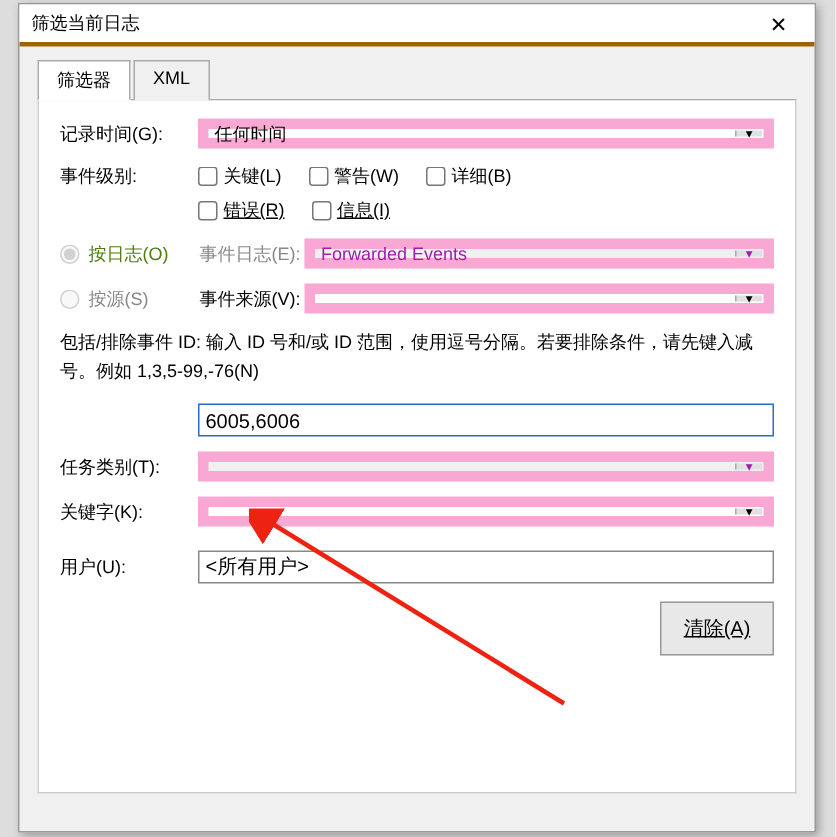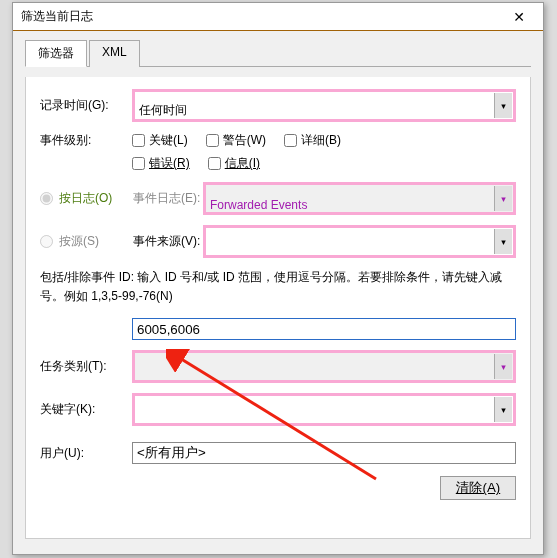--- a/index.html
+++ b/index.html
@@ -22,34 +22,33 @@
   border: 1px solid #999;
   box-shadow: 2px 2px 6px rgba(0,0,0,0.3);
 }
 .titlebar {
   display: flex;
   justify-content: space-between;
   align-items: center;
   height: 28px;
   padding: 0 4px 0 8px;
   background: #fff;
-  border-bottom: 1px solid #a16207;
+  border-bottom: 3px solid #a16207;
 }
 .titlebar .title { font-size: 12px; }
 .close-btn {
   width: 40px; height: 26px;
   display: flex; align-items: center; justify-content: center;
   font-size: 14px;
   cursor: pointer;
 }
 .content { padding: 8px 12px 0 12px; }
 .tabrow {
   display: flex;
   border-bottom: 1px solid #aaa;
-  margin-bottom: 10px;
 }
 .tab {
   padding: 4px 12px;
   border: 1px solid #aaa;
   border-bottom: none;
   background: #f0f0f0;
   position: relative;
   top: 1px;
   margin-right: 2px;
   cursor: pointer;
@@ -60,25 +59,25 @@
   padding: 12px 14px;
   border: 1px solid #ccc;
   border-top: none;
   position: relative;
   height: 462px;
 }
 .row { display: flex; align-items: center; margin-bottom: 10px; }
 .row .label-wide { width: 92px; flex-shrink: 0; }
 .combo {
   flex: 1;
-  height: 33px;
-  border: 3px solid #f9a8d4;
-  background: #fff;
-  display: flex;
-  align-items: flex-end;
+  height: 20px;
+  border: 7px solid #f9a8d4;
+  background: #fff;
+  display: flex;
+  align-items: center;
   padding: 0 4px;
   position: relative;
 }
 .combo.disabled { background: #f0f0f0; color: #a21caf; }
 .combo .arrow {
   position: absolute;
   right: 1px; top: 1px; bottom: 1px;
   width: 18px;
   background: #e0e0e0;
   border-left: 1px solid #aaa;
@@ -98,21 +97,21 @@
   height: 22px;
   border: 1px solid #2a6bc7;
   background: #fff;
   padding: 0 4px;
   outline: none;
 }
 .textin.plain { border: 1px solid #888; }
 .clear-row { display: flex; justify-content: flex-end; margin-top: 12px; }
 .btn {
   min-width: 76px;
-  height: 24px;
+  height: 36px;
   border: 1px solid #999;
   background: #e8e8e8;
   padding: 0 14px;
   cursor: pointer;
   display: inline-flex;
   align-items: center;
   justify-content: center;
   text-decoration: underline;
 }
 .btn.primary { border: 1px solid #0a64c0; background: #e1eefa; }

